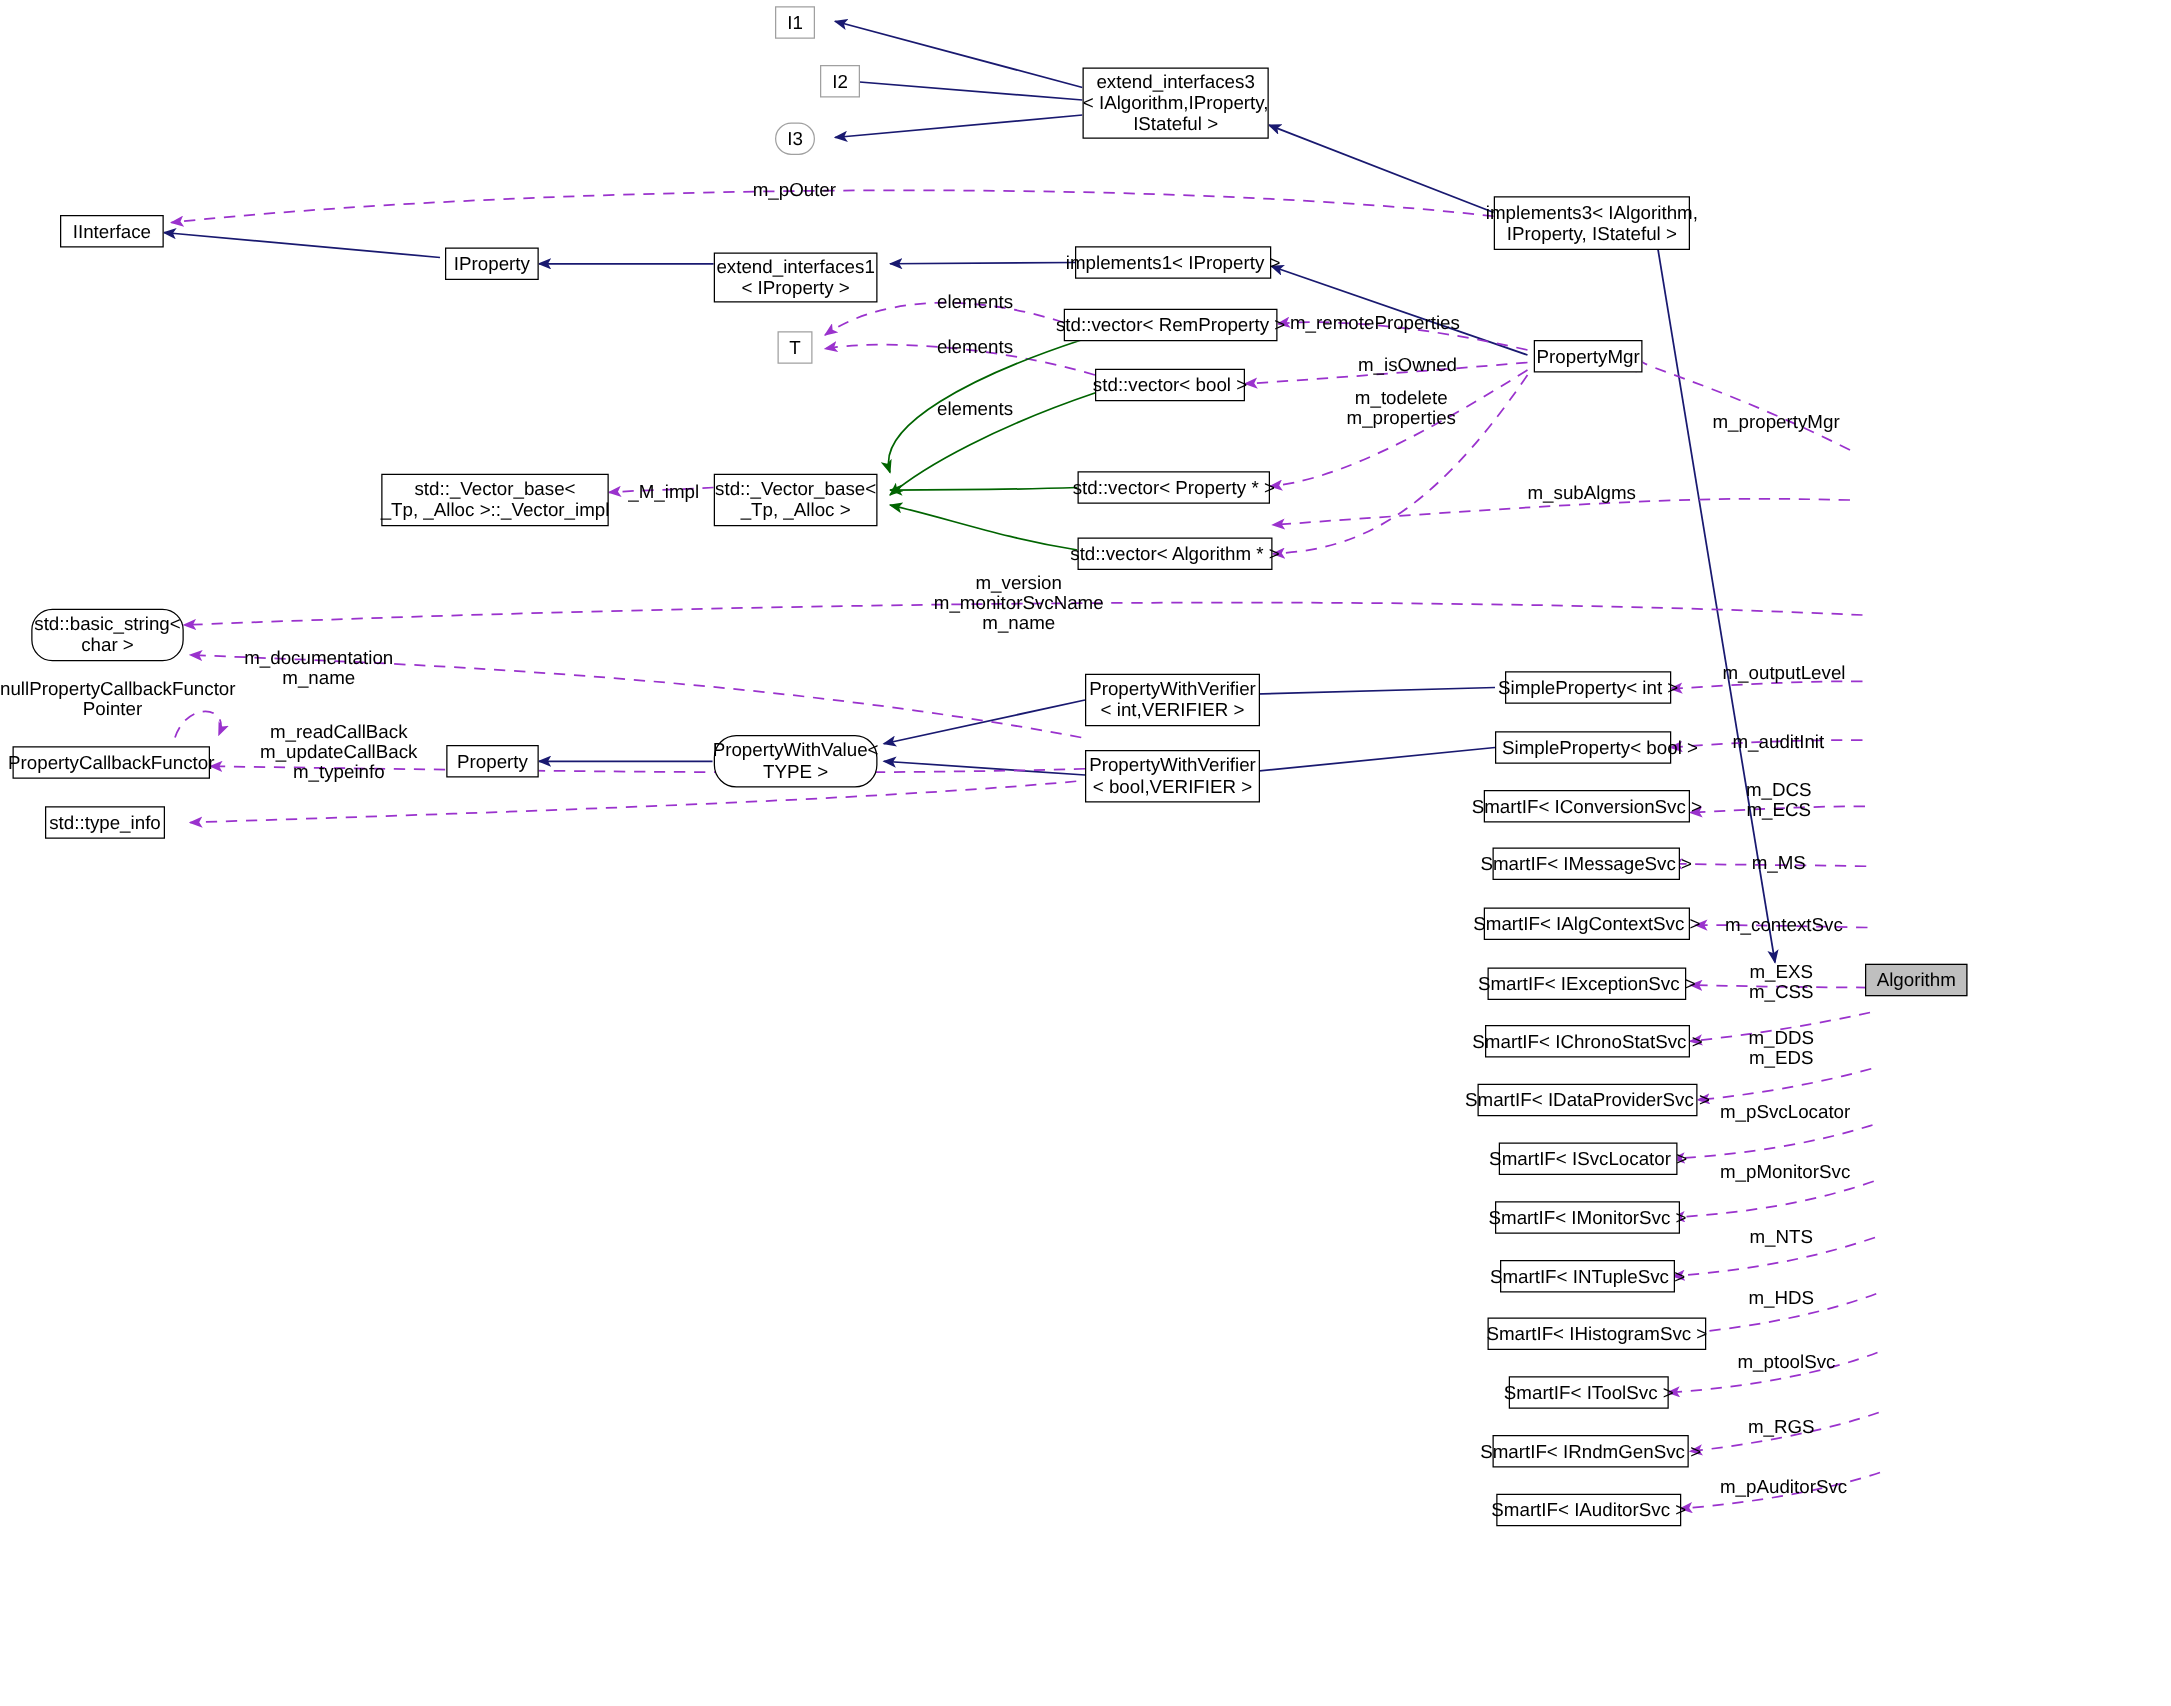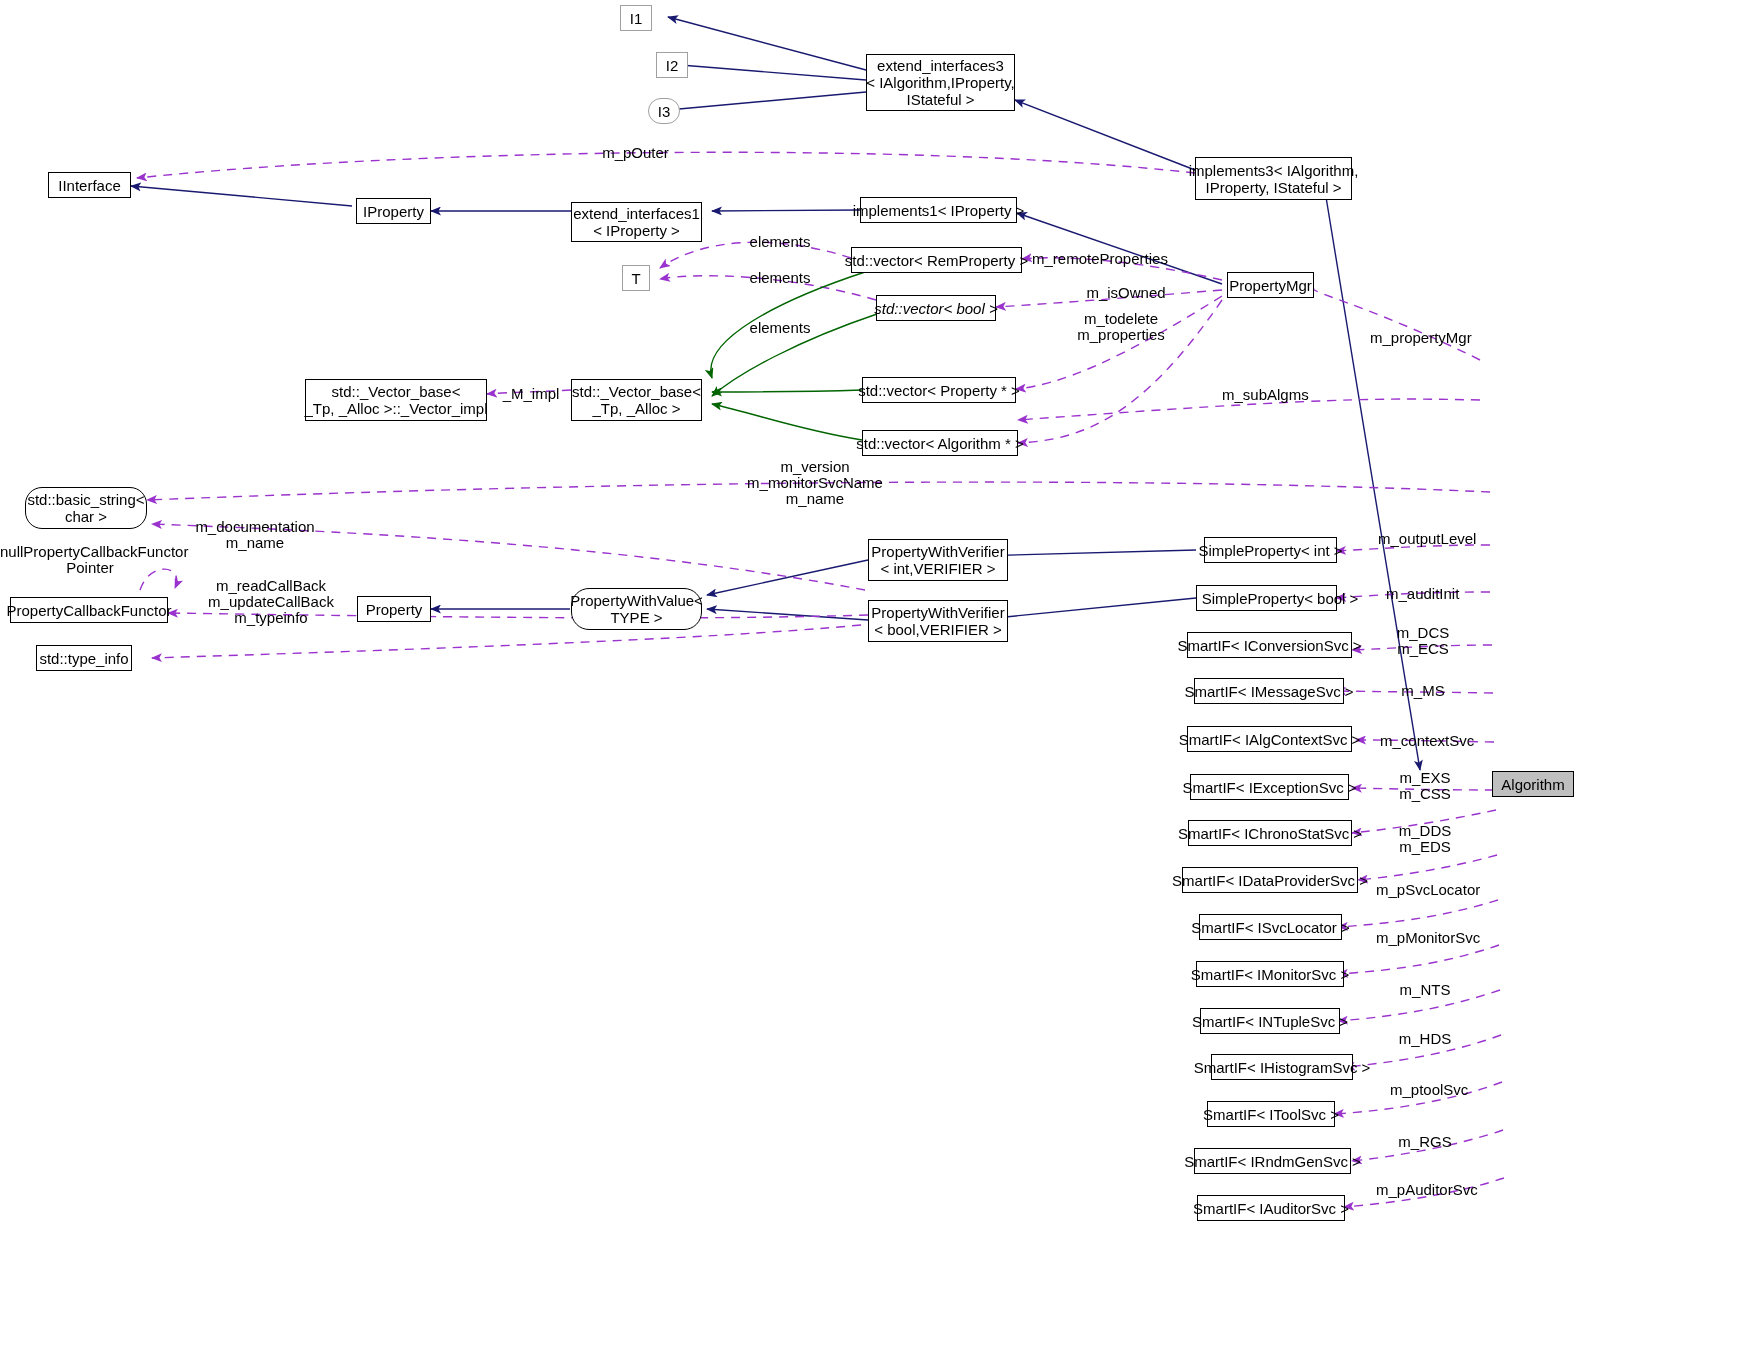--- a/index.html
+++ b/index.html
@@ -128,38 +128,38 @@
     <g stroke="#006400" fill="none" stroke-width="1.4" marker-end="url(#arrGreen)">
       <path d="M865,272 C780,300 700,340 712,378"></path>
       <path d="M877,314 C800,340 740,372 712,396"></path>
       <path d="M862,390 C800,392 760,392 712,392"></path>
       <path d="M862,440 C800,430 760,415 712,404"></path>
     </g>
   </svg>
 
   <div class="node dim" style="left:620px;top:5px;width:32px;height:26px;">I1</div>
   <div class="node dim" style="left:656px;top:52px;width:32px;height:26px;">I2</div>
-  <div class="node dim" style="left:648px;top:98px;width:32px;height:26px;border-radius:13px;">I3</div>
+  <div class="node dim" style="left:620px;top:98px;width:32px;height:26px;border-radius:13px;">I3</div>
 
   <div class="node" style="left:866px;top:54px;width:149px;height:57px;">extend_interfaces3
 &lt; IAlgorithm,IProperty,
 IStateful &gt;</div>
   <div class="node" style="left:1195px;top:157px;width:157px;height:43px;">implements3&lt; IAlgorithm,
 IProperty, IStateful &gt;</div>
 
   <div class="node" style="left:48px;top:172px;width:83px;height:26px;">IInterface</div>
   <div class="node" style="left:356px;top:198px;width:75px;height:26px;">IProperty</div>
   <div class="node" style="left:571px;top:202px;width:131px;height:40px;">extend_interfaces1
 &lt; IProperty &gt;</div>
   <div class="node" style="left:860px;top:197px;width:157px;height:26px;">implements1&lt; IProperty &gt;</div>
 
   <div class="node dim" style="left:622px;top:265px;width:28px;height:26px;">T</div>
 
   <div class="node" style="left:851px;top:247px;width:171px;height:26px;">std::vector&lt; RemProperty &gt;</div>
-  <div class="node" style="left:876px;top:295px;width:120px;height:26px;font-style:italic;">std::vector&lt; bool &gt;</div>
+  <div class="node" style="left:876px;top:295px;width:120px;height:26px;">std::vector&lt; bool &gt;</div>
   <div class="node" style="left:862px;top:377px;width:154px;height:26px;">std::vector&lt; Property * &gt;</div>
   <div class="node" style="left:862px;top:430px;width:156px;height:26px;">std::vector&lt; Algorithm * &gt;</div>
 
   <div class="node" style="left:1227px;top:272px;width:87px;height:26px;">PropertyMgr</div>
 
   <div class="node" style="left:305px;top:379px;width:182px;height:42px;">std::_Vector_base&lt;
 _Tp, _Alloc &gt;::_Vector_impl</div>
   <div class="node" style="left:571px;top:379px;width:131px;height:42px;">std::_Vector_base&lt;
 _Tp, _Alloc &gt;</div>
 
@@ -182,21 +182,21 @@
 
   <div class="node" style="left:1187px;top:632px;width:165px;height:26px;">SmartIF&lt; IConversionSvc &gt;</div>
   <div class="node" style="left:1194px;top:678px;width:150px;height:26px;">SmartIF&lt; IMessageSvc &gt;</div>
   <div class="node" style="left:1187px;top:726px;width:165px;height:26px;">SmartIF&lt; IAlgContextSvc &gt;</div>
   <div class="node" style="left:1190px;top:774px;width:159px;height:26px;">SmartIF&lt; IExceptionSvc &gt;</div>
   <div class="node" style="left:1188px;top:820px;width:164px;height:26px;">SmartIF&lt; IChronoStatSvc &gt;</div>
   <div class="node" style="left:1182px;top:867px;width:176px;height:26px;">SmartIF&lt; IDataProviderSvc &gt;</div>
   <div class="node" style="left:1199px;top:914px;width:143px;height:26px;">SmartIF&lt; ISvcLocator &gt;</div>
   <div class="node" style="left:1196px;top:961px;width:148px;height:26px;">SmartIF&lt; IMonitorSvc &gt;</div>
   <div class="node" style="left:1200px;top:1008px;width:140px;height:26px;">SmartIF&lt; INTupleSvc &gt;</div>
-  <div class="node" style="left:1190px;top:1054px;width:142px;height:26px;margin-left:21px;">SmartIF&lt; IHistogramSvc &gt;</div>
+  <div class="node" style="left:1190px;top:1054px;width:175px;height:26px;">SmartIF&lt; IHistogramSvc &gt;</div>
   <div class="node" style="left:1207px;top:1101px;width:128px;height:26px;">SmartIF&lt; IToolSvc &gt;</div>
   <div class="node" style="left:1194px;top:1148px;width:157px;height:26px;">SmartIF&lt; IRndmGenSvc &gt;</div>
   <div class="node" style="left:1197px;top:1195px;width:148px;height:26px;">SmartIF&lt; IAuditorSvc &gt;</div>
 
   <div class="node highlight" style="left:1492px;top:771px;width:82px;height:26px;">Algorithm</div>
 
   <div class="elabel" style="left:563px;top:145px;width:145px;">m_pOuter</div>
   <div class="elabel" style="left:705px;top:234px;width:150px;">elements</div>
   <div class="elabel" style="left:705px;top:270px;width:150px;">elements</div>
   <div class="elabel" style="left:705px;top:320px;width:150px;">elements</div>

